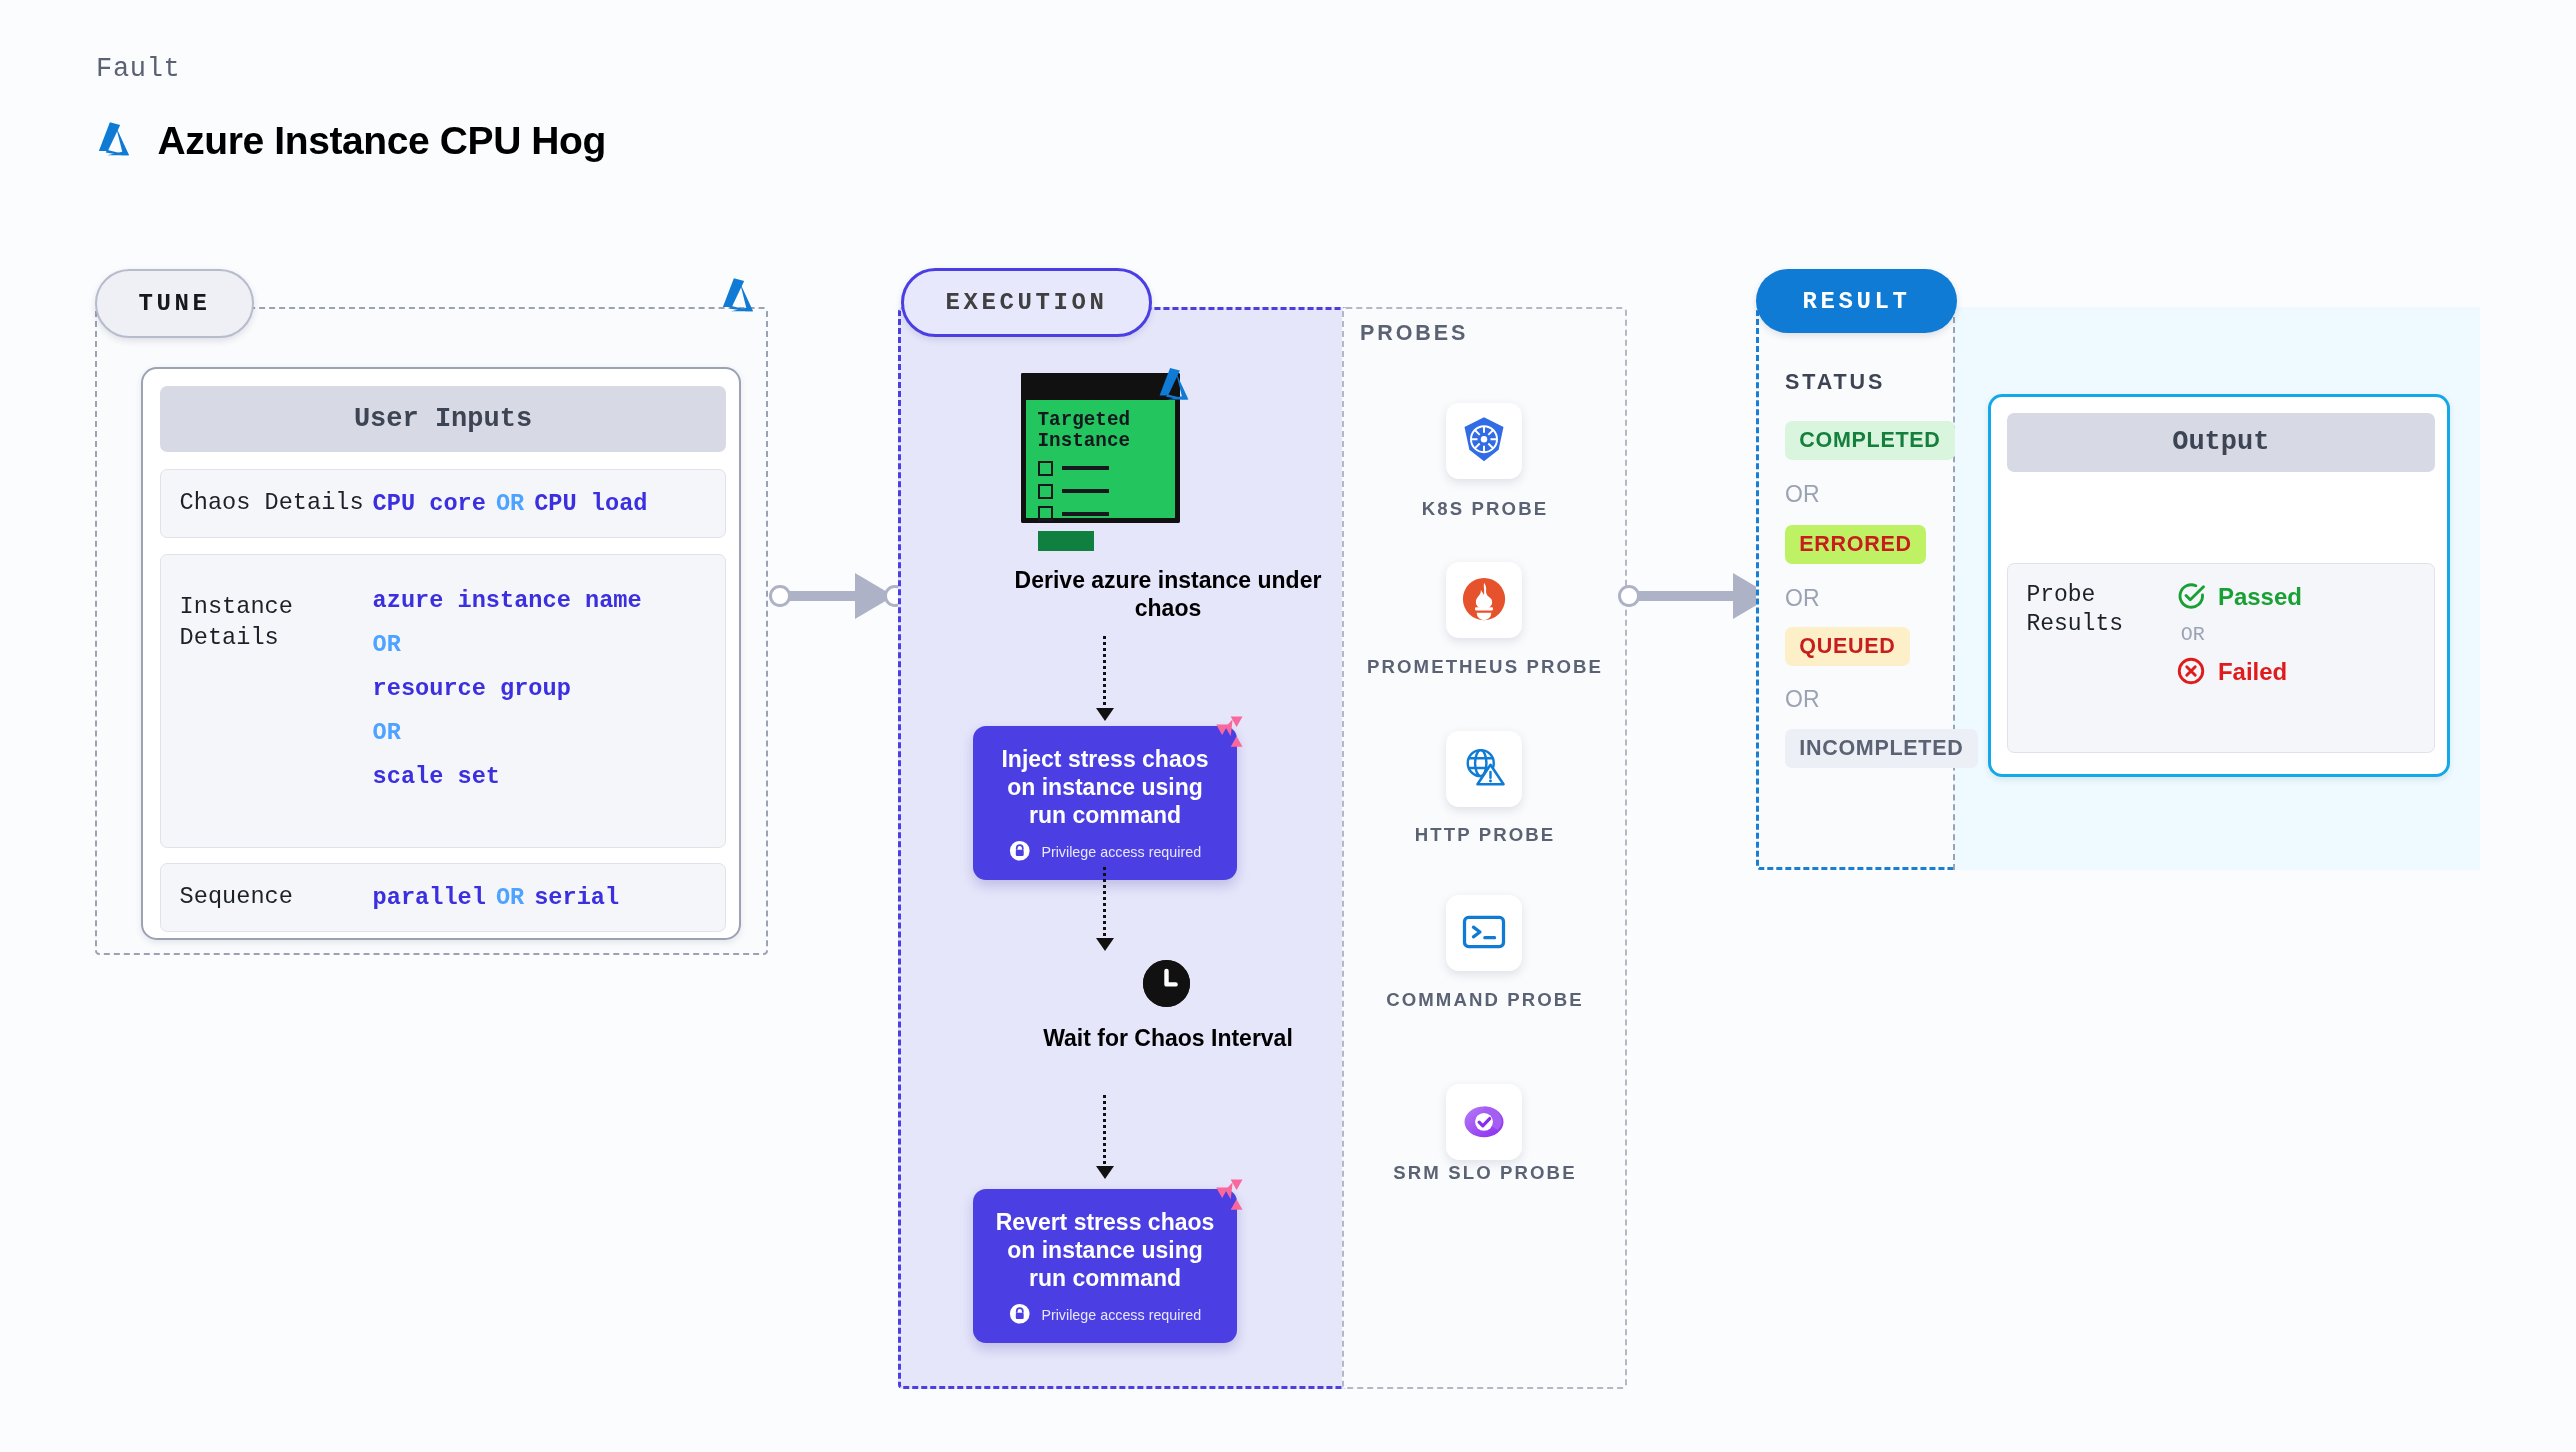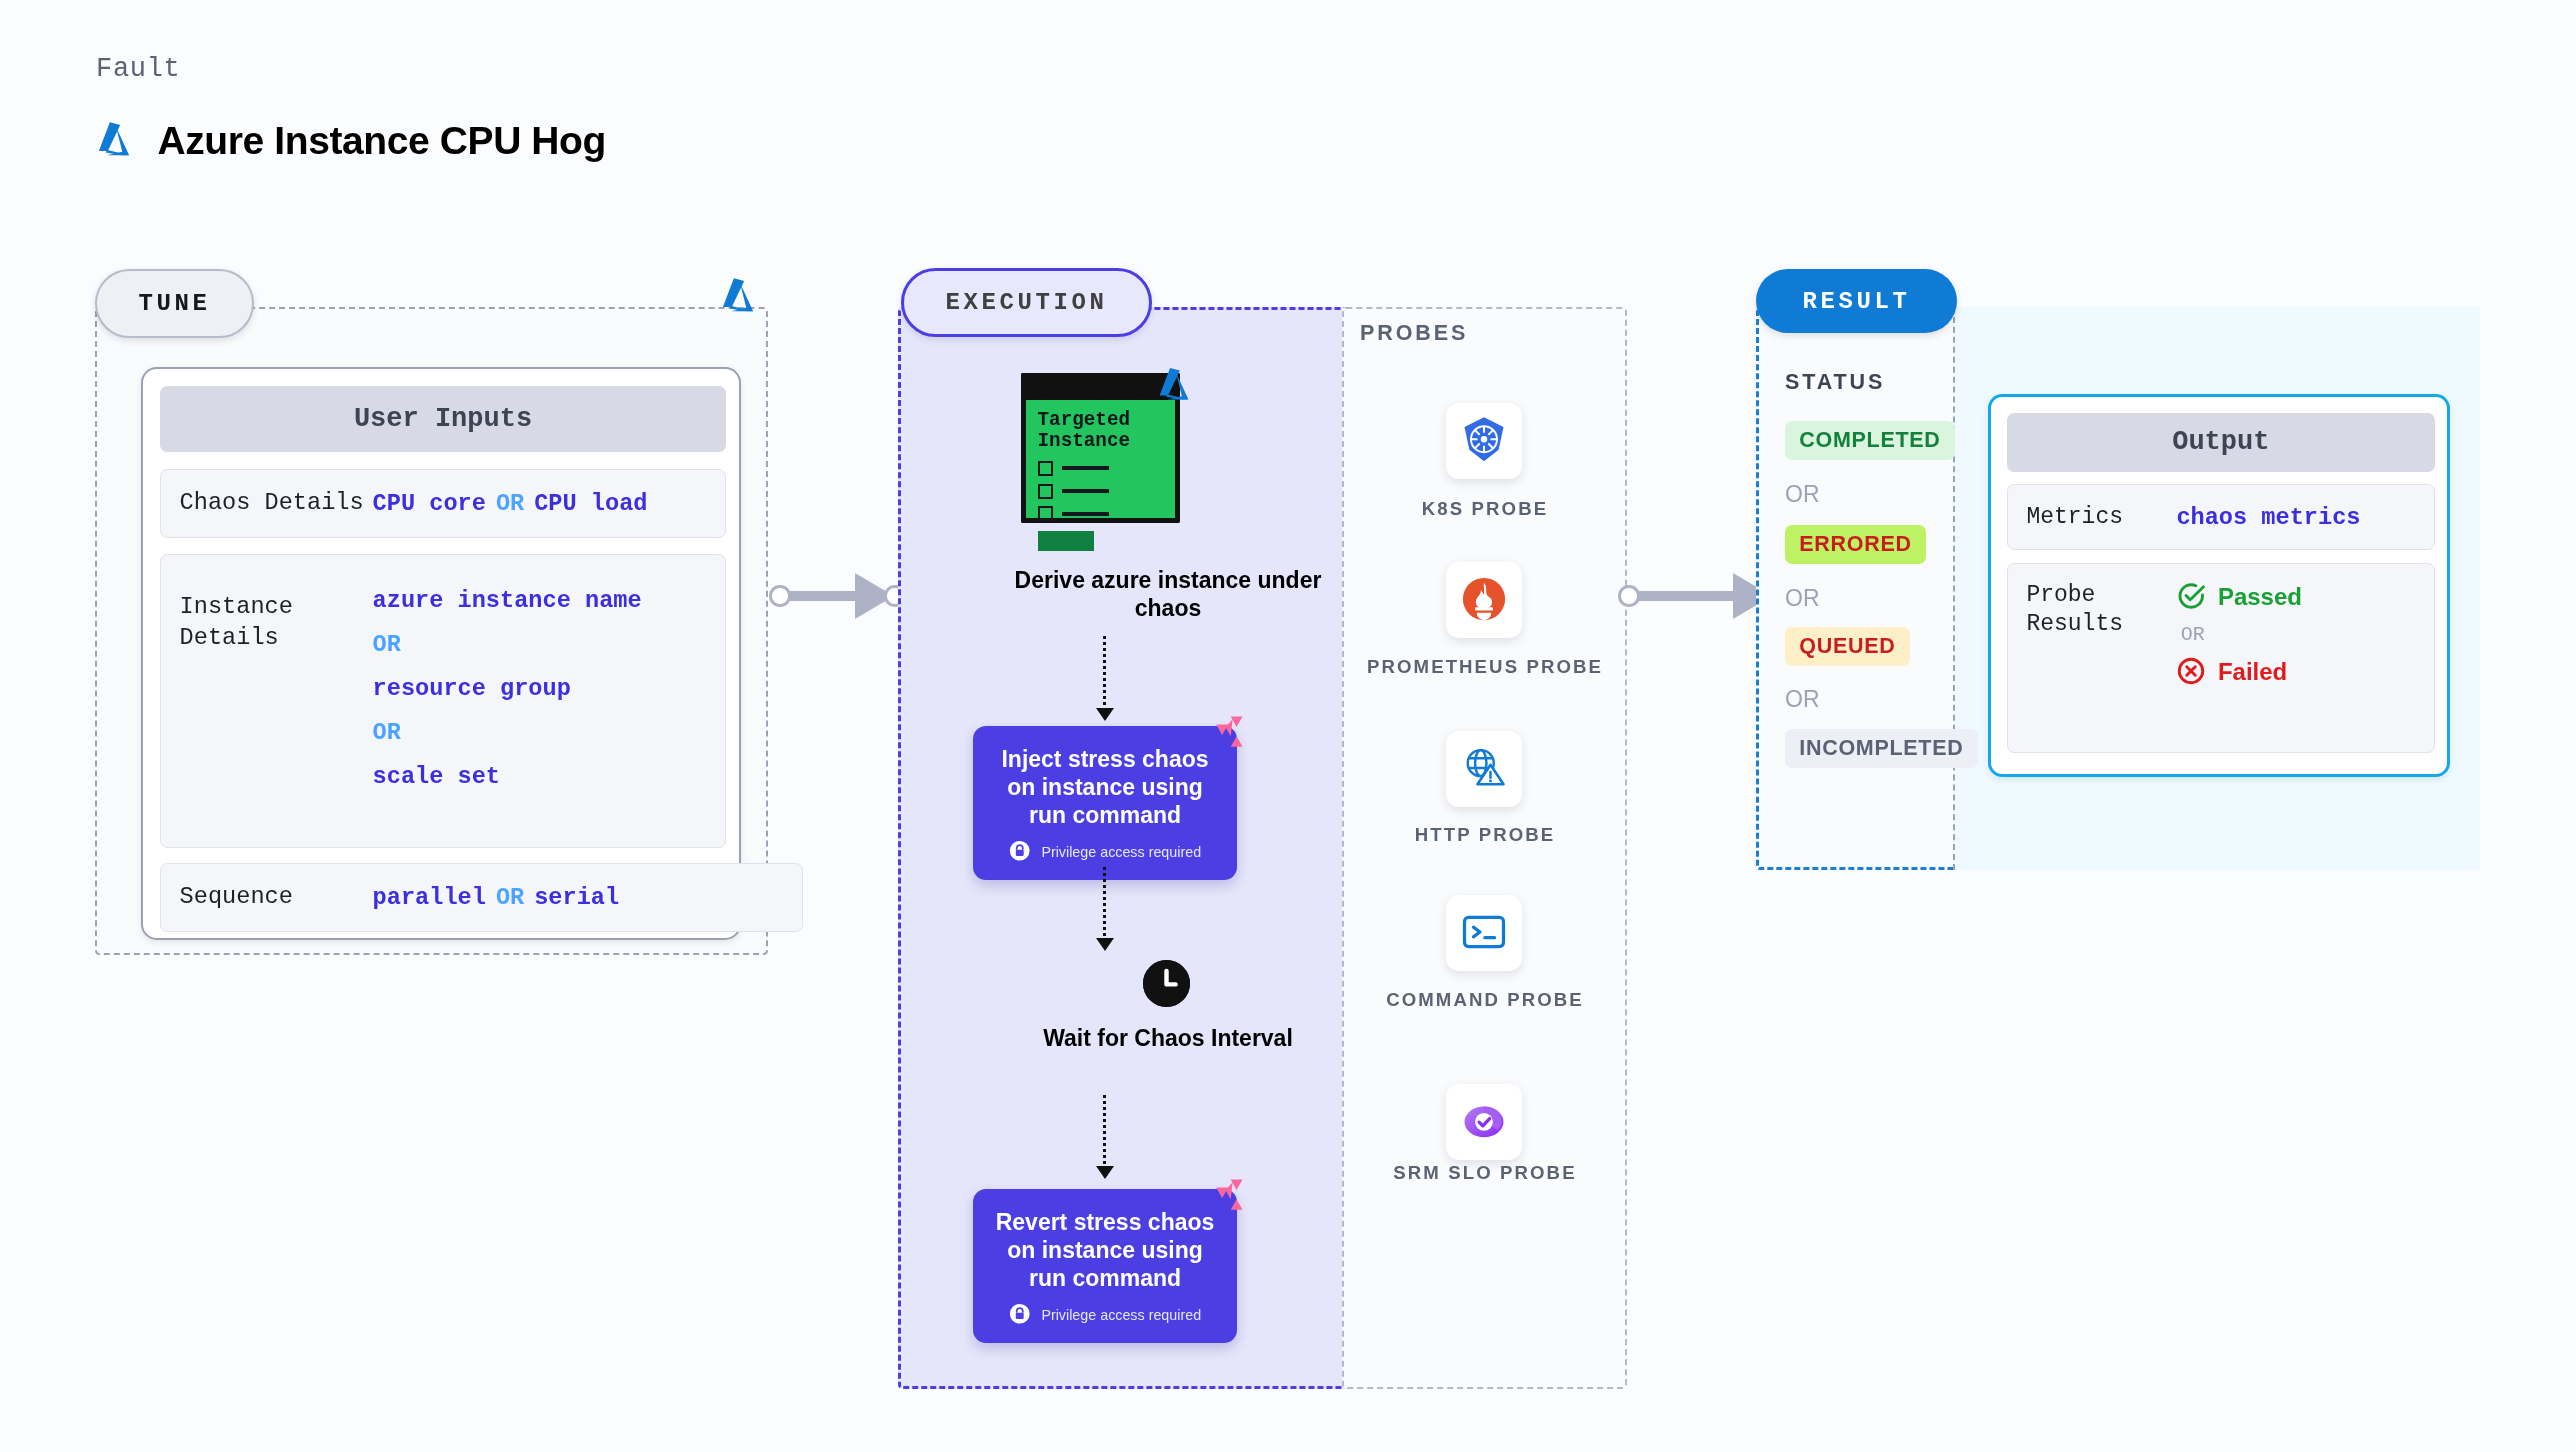--- a/index.html
+++ b/index.html
@@ -80,21 +80,21 @@
   }
   .or-plain {
     font-family: "Liberation Mono", monospace;
     font-size: 23.6px; color: #4da3ff; font-weight: 700;
   }
 
   #ui-card { left: 141px; top: 367px; width: 600px; height: 573px; }
   #ui-card-hdr { position:absolute; left: 17px; top: 17px; width: 566px; height: 66px; }
   #ui-row-chaos { position:absolute; left: 17px; top: 100px; width: 566px; height: 69px; padding: 0 18.6px; }
   #ui-row-inst  { position:absolute; left: 17px; top: 185px; width: 566px; height: 294px; padding: 18.6px; align-items: flex-start; }
-  #ui-row-seq   { position:absolute; left: 17px; top: 494px; width: 643px; height: 69px; padding: 0 18.6px; }
+  #ui-row-seq   { position:absolute; left: 17px; top: 494px; width: 566px; height: 69px; padding: 0 18.6px; }
   .inst-key { width: 193px; padding-top: 18.6px; }
   .inst-vals { display: flex; flex-direction: column; gap: 17px; padding-top: 13px; }
 
   
   #exec-region {
     position: absolute; left: 898px; top: 307px;
     width: 677px; height: 1082px;
     border: 3.6px dashed #4b3fe4;
     border-radius: 4.3px;
     background: #e6e6fb;
@@ -488,24 +488,20 @@
   <div class="status-or" style="left:1785px; top:481px;">OR</div>
   <div class="status-pill" style="left:1785px; top:525px; background:#bef264; color:#c81d1d;">ERRORED</div>
   <div class="status-or" style="left:1785px; top:585px;">OR</div>
   <div class="status-pill" style="left:1785px; top:627px; background:#fdf0c8; color:#c81d1d;">QUEUED</div>
   <div class="status-or" style="left:1785px; top:686px;">OR</div>
   <div class="status-pill" style="left:1785px; top:729px; background:#eceff5; color:#5a6273;">INCOMPLETED</div>
 
   <div id="output-card" class="card-outer">
     <div id="out-hdr" class="card-hdr">Output</div>
 
-    <div id="out-row-metrics" class="row-box">
-      <span class="out-key">Metrics</span>
-      <span class="row-val">chaos metrics</span>
-    </div>
 
     <div id="out-row-probes" class="row-box">
       <span class="out-key">Probe
 Results</span>
       <span>
         <span class="pr-item">
           <span>
             <svg width="30" height="30" viewBox="0 0 24 24">
               <path d="M21.2 11.2V12a9 9 0 11-5.3-8.2" fill="none" stroke="#18a034" stroke-width="2.3" stroke-linecap="round"></path>
               <path d="M8 11.6l3.4 3.4L22 4.6" fill="none" stroke="#18a034" stroke-width="2.3" stroke-linecap="round" stroke-linejoin="round"></path>

